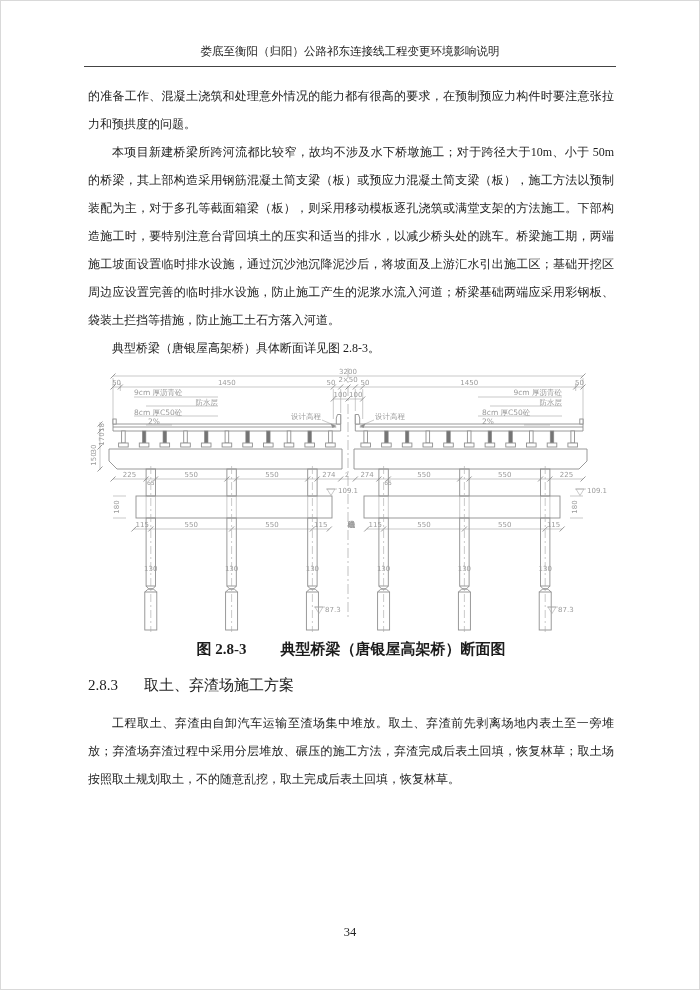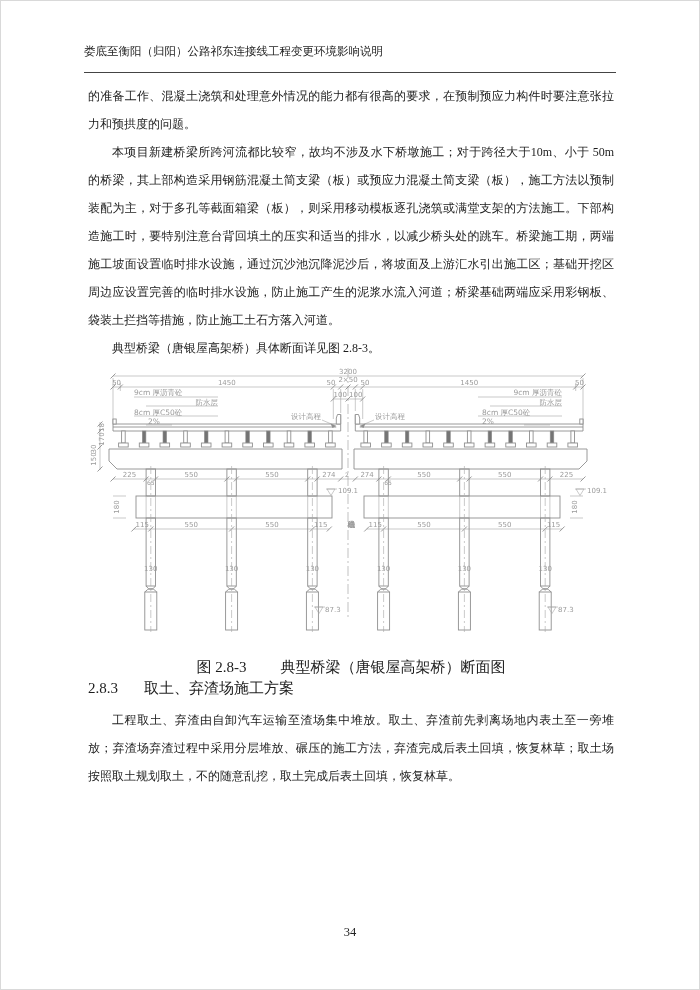--- a/index.html
+++ b/index.html
@@ -3,42 +3,42 @@
 <meta charset="utf-8">
 <style>
   html,body{margin:0;padding:0;background:#ffffff;}
   .page{
     width:700px;height:990px;position:relative;background:#fff;
     font-family:"Liberation Serif",serif;color:#1c1c1c;
     box-shadow:inset 0 0 0 1px #d9d9d9;overflow:hidden;
   }
   .header{
     position:absolute;top:44px;left:84px;right:84px;
-    text-align:left;font-size:11.5px;color:#222;
-    padding-bottom:13px;border-bottom:1.2px solid #444;
+    text-align:center;font-size:11.5px;color:#222;
+    padding-bottom:7px;border-bottom:1.2px solid #444;
   }
   .content{position:absolute;top:82px;left:88px;width:526px;}
   .content p{margin:0;font-size:12px;line-height:28px;text-align:justify;}
   .content p.ind{text-indent:2em;}
   .fig{margin:4px 16px 0 0px;}
   svg text{font-family:"DejaVu Sans",sans-serif;fill:#9b9b9b;}
   .dim{font-size:7px;}
   .sm{font-size:6px;}
   .lbl{font-size:7.5px;}
   .ln{stroke:#8f8f8f;stroke-width:0.9;fill:none;}
   .fw{stroke:#8f8f8f;stroke-width:0.9;fill:#ffffff;}
   .tn{stroke:#a6a6a6;stroke-width:0.6;fill:none;}
   .dk{fill:#747474;stroke:#8f8f8f;stroke-width:0.6;}
   .cl{stroke:#a6a6a6;stroke-width:0.6;stroke-dasharray:8 3 2 3;}
   .clm{stroke:#a6a6a6;stroke-width:0.7;stroke-dasharray:10 3 2 3;}
-  .caption{text-align:center;font-weight:normal;font-size:15px;margin-top:20px;}
+  .caption{text-align:center;font-weight:bold;font-size:15px;margin-top:2px;}
   .capgap{display:inline-block;width:34px;}
-  .sec{font-size:15px;margin-top:2px;}
+  .sec{font-size:15px;margin-top:17px;}
   .secgap{display:inline-block;width:26px;}
-  .content p.last{margin-top:8px;}
+  .content p.last{margin-top:14px;}
   .pageno{position:absolute;bottom:50px;left:0;right:0;text-align:center;font-size:12.5px;color:#222;}
 </style>
 </head>
 <body>
 
 <div class="page">
 
   <div class="header">
     <span>娄底至衡阳（归阳）公路祁东连接线工程变更环境影响说明</span>
   </div>

